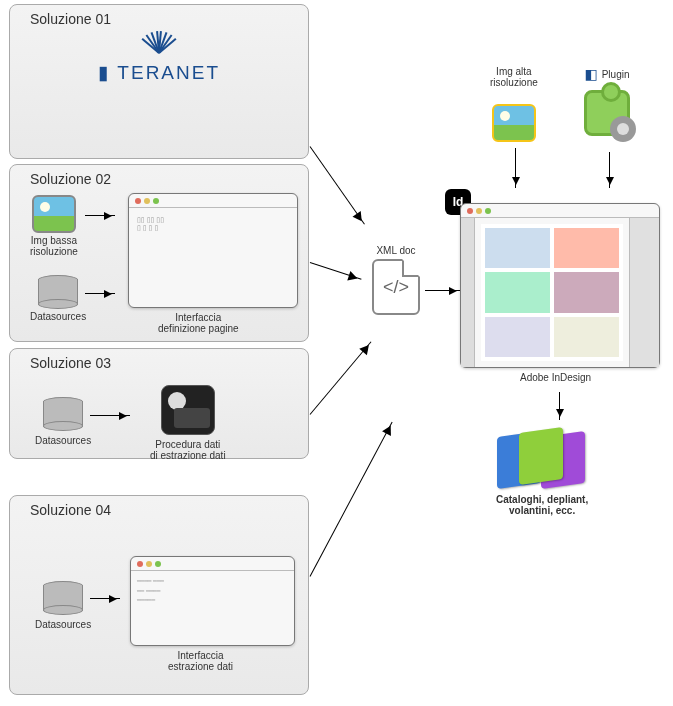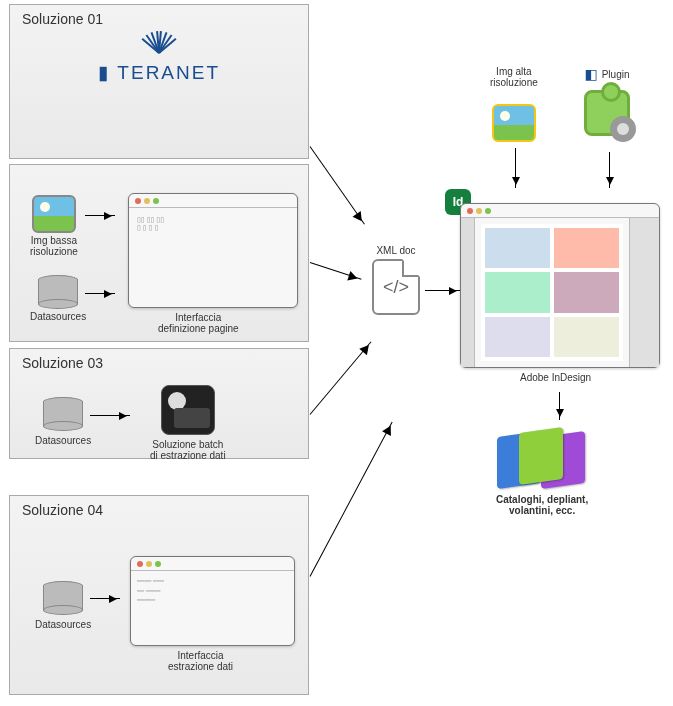--- a/index.html
+++ b/index.html
@@ -1,17 +1,17 @@
 <!DOCTYPE html>
 <html><head>
 <meta charset="utf-8">
 <style>
 *{margin:0;padding:0;box-sizing:border-box}
 body{width:673px;height:706px;font-family:Arial,sans-serif;font-size:11px;color:#333;position:relative;background:#fff}
-.panel{position:absolute;border:1px solid #aaa;border-radius:0;background:linear-gradient(#f3f3f3,#e9e9e9);padding:6px 12px}
+.panel{position:absolute;border:1px solid #aaa;border-radius:8px;background:linear-gradient(#f3f3f3,#e9e9e9);padding:6px 20px}
 .ptitle{font-size:14px;display:block;margin-bottom:4px}
 .label{font-size:10px;text-align:center;display:block}
 .item{display:flex;flex-direction:column;align-items:center;position:absolute}
 .arrow{position:absolute;height:0}
 .arrow::after{content:"";position:absolute;right:-1px;top:-4px;border:4px solid transparent;border-left:8px solid #000}
 .arrow.line{border-top:1px solid #000}
 .varrow{position:absolute;width:0;border-left:1.5px solid #000}
 .varrow::after{content:"";position:absolute;left:-4px;bottom:-1px;border:4px solid transparent;border-top:8px solid #000}
 .dbicon{width:40px;height:34px;position:relative}
 .dbicon::before,.dbicon::after{content:"";position:absolute;left:0;right:0;height:8px;border-radius:50%;background:#bbb;border:1px solid #888}
@@ -24,21 +24,21 @@
 .appwin{border:1px solid #777;border-radius:6px;background:#f7f7f7;position:relative;box-shadow:0 1px 3px rgba(0,0,0,.2)}
 .appwin .tb{height:14px;border-bottom:1px solid #bbb;display:flex;align-items:center;gap:3px;padding-left:6px}
 .dot{width:6px;height:6px;border-radius:50%}
 .dot.r{background:#e06c5c}.dot.y{background:#e0c05c}.dot.g{background:#7cc34e}
 .xml{width:48px;height:56px;border:2px solid #888;border-radius:6px 6px 6px 6px;background:#fff;position:relative;display:flex;align-items:center;justify-content:center;font-size:18px;color:#666}
 .xml::before{content:"";position:absolute;top:-2px;right:-2px;width:14px;height:14px;background:#fff;border-left:2px solid #888;border-bottom:2px solid #888;border-top:2px solid transparent;border-right:2px solid transparent;transform:rotate(0)}
 .puzzle{width:46px;height:46px;background:#8fcf5b;border:3px solid #6fae3c;border-radius:8px;position:relative}
 .puzzle::before{content:"";position:absolute;width:14px;height:14px;border-radius:50%;background:#8fcf5b;border:3px solid #6fae3c;top:-11px;left:14px}
 .gear{width:26px;height:26px;border-radius:50%;background:#999;position:absolute;right:-6px;bottom:-6px}
 .gear::before{content:"";position:absolute;inset:7px;border-radius:50%;background:#ddd}
-.idicon{width:26px;height:26px;border-radius:6px;background:#15803d;color:#fff;font-weight:bold;font-size:12px;display:flex;align-items:center;justify-content:center;position:absolute}
+.idicon{width:26px;height:26px;border-radius:6px;background:#000000;color:#fff;font-weight:bold;font-size:12px;display:flex;align-items:center;justify-content:center;position:absolute}
 .books{width:90px;height:60px;position:relative}
 .book{width:44px;height:52px;border-radius:4px;position:absolute;transform:skewY(-8deg);box-shadow:1px 1px 2px rgba(0,0,0,.3)}
 .book.b1{background:#3b7dd8;left:0;top:6px}
 .book.b2{background:#8fcf3b;left:22px;top:2px}
 .book.b3{background:#a04bd8;left:44px;top:6px}
 .batch{width:54px;height:50px;background:#222;border-radius:8px;position:relative;border:1px solid #555}
 .batch::before{content:"";position:absolute;top:6px;left:6px;width:18px;height:18px;border-radius:50%;background:#ddd}
 .batch::after{content:"";position:absolute;bottom:6px;right:4px;width:36px;height:20px;background:#444;border-radius:3px}
 .catlogo{text-align:center;font-family:Georgia,serif}
 .catlogo .txt{font-size:38px;font-weight:bold;letter-spacing:-1px}
@@ -62,20 +62,21 @@
       <span style="transform:translateX(-1px) rotate(5deg)"></span>
         <span style="transform:translateX(-1px) rotate(20deg)"></span>
       <span style="transform:translateX(-1px) rotate(35deg)"></span>
         <span style="transform:translateX(-1px) rotate(50deg)"></span>
     </div>
     <div class="teranet">▮ <span>TERANET</span></div>
   </div>
 </div>
 
 <div class="panel" style="left:9px;top:164px;width:300px;height:178px">
+  <span class="ptitle">Soluzione 02</span>
   <div class="item" style="left:20px;top:30px">
     <div class="imgicon"></div>
     <span class="label" style="white-space:pre-line;margin-top:2px">Img bassa
 risoluzione</span>
   </div>
   <div class="item" style="left:20px;top:110px">
     <div class="dbicon">
         <div class="mid"></div>
       </div>
     <span class="label" style="margin-top:2px">Datasources</span>
@@ -98,21 +99,21 @@
   <span class="ptitle">Soluzione 03</span>
   <div class="item" style="left:25px;top:48px">
     <div class="dbicon">
         <div class="mid"></div>
       </div>
     <span class="label" style="margin-top:4px">Datasources</span>
   </div>
   <div class="arrow line" style="left:80px;top:66px;width:40px"></div>
   <div class="item" style="left:140px;top:36px">
     <div class="batch"></div>
-    <span class="label" style="white-space:pre-line;margin-top:4px">Soluzione batch
+    <span class="label" style="white-space:pre-line;margin-top:4px">Procedura dati
 di estrazione dati</span>
   </div>
 </div>
 
 <div class="panel" style="left:9px;top:495px;width:300px;height:200px">
   <span class="ptitle">Soluzione 04</span>
   <div class="item" style="left:25px;top:85px">
     <div class="dbicon">
         <div class="mid"></div>
       </div>

